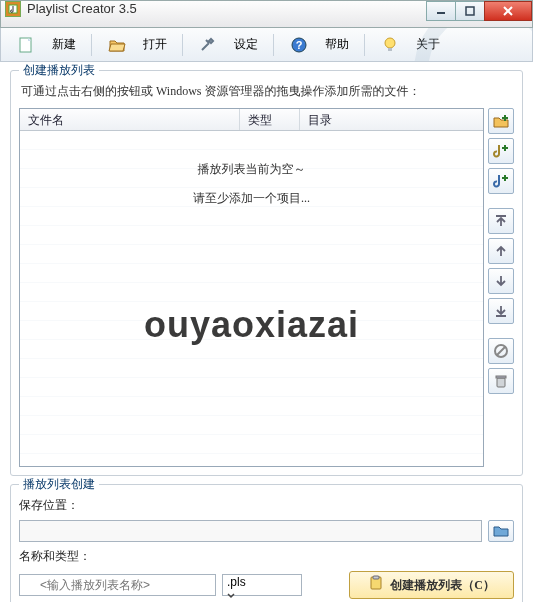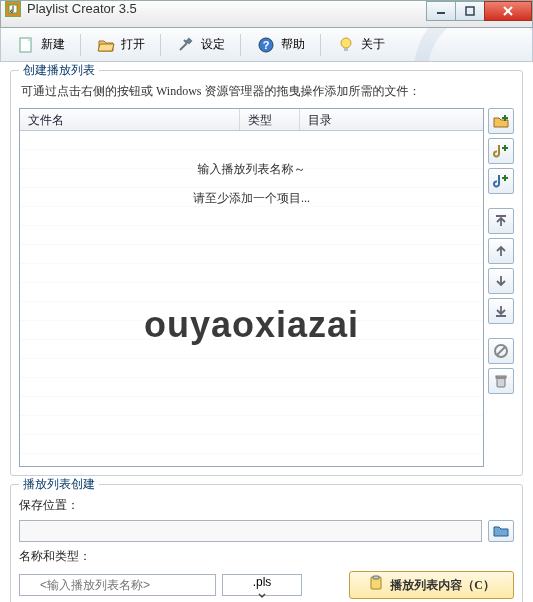--- a/index.html
+++ b/index.html
@@ -11,21 +11,21 @@
 .titlebar .app-icon svg { width:10px; height:10px; }
 .titlebar .title { color: #333; font-size: 13px; }
 .win-controls { position: absolute; right: 0; top: 0; height: 20px; display: flex; }
 .win-btn { width: 30px; height: 20px; border: 1px solid #8aa; background: linear-gradient(#f8fafc,#d8e4ec); display:flex; align-items:center; justify-content:center; margin-left:-1px; }
 .win-btn.close { width: 48px; background: linear-gradient(#f08070,#d03020); border-color:#a03020; border-top-right-radius:0; }
 .win-btn svg { pointer-events:none; }
 
 
 .toolbar { height: 34px; background: linear-gradient(#fbfcfd,#e9eff5); border: 1px solid #c0cad4; border-top:none; display:flex; align-items:center; padding:0 6px; gap:2px; position:relative; overflow:hidden; }
 .toolbar::after { content:""; position:absolute; right:-30px; top:-30px; width:120px; height:120px; border:14px solid rgba(150,180,200,0.18); border-radius:50%; }
-.tool-item { display:flex; align-items:center; gap:5px; padding:3px 8px; border:1px solid transparent; border-radius:3px; }
+.tool-item { display:flex; align-items:center; gap:16px; padding:3px 8px; border:1px solid transparent; border-radius:3px; }
 .tool-sep { width:1px; height:22px; background:#c8d2dc; margin:0 4px; }
 .tico { width:20px; height:20px; display:flex; align-items:center; justify-content:center; }
 
 
 .client { padding: 8px 10px 4px 10px; }
 .group { border:1px solid #c8d0d8; border-radius:3px; padding:6px 8px 8px 8px; margin-bottom:8px; position:relative; }
 .group-title { position:absolute; top:-9px; left:8px; background:#fff; padding:0 4px; color:#0a3a6a; }
 .hint { margin:6px 2px 8px 2px; color:#333; font-family: SimSun, serif; }
 
 .table-wrap { display:flex; gap:4px; }
@@ -43,21 +43,21 @@
 .side-btns { width:26px; display:flex; flex-direction:column; gap:4px; }
 .sbtn { width:26px; height:26px; border:1px solid #9db3c8; background:linear-gradient(#fefefe,#e6eef6); border-radius:2px; display:flex; align-items:center; justify-content:center; }
 .sbtn.gap-after { margin-bottom:10px; }
 
 
 .row { display:flex; align-items:center; gap:6px; margin:6px 0; }
 .lbl { color:#222; font-family:SimSun,serif; white-space:nowrap; }
 .textfield { flex:1; height:22px; border:1px solid #a8b4c0; background:#fff; padding:0 20px; color:#888; font-size:12px; }
 .textfield.readonly { background:#f8f8f8; }
 .icon-btn { width:26px; height:22px; border:1px solid #9db3c8; background:linear-gradient(#fefefe,#e6eef6); border-radius:2px; display:flex; align-items:center; justify-content:center; }
-.select { width:80px; height:22px; border:1px solid #a8b4c0; background:#fff; display:flex; align-items:center; justify-content:space-between; padding:0 4px;flex-direction:column; }
+.select { width:80px; height:22px; border:1px solid #a8b4c0; background:#fff; display:flex; justify-content:space-between; padding:0 4px;flex-direction:column; }
 .main-btn { height:28px; padding:0 18px; border:1px solid #c0a040; background:linear-gradient(#fff8e0,#fde9a8); border-radius:3px; display:flex; align-items:center; gap:6px; font-family:SimSun,serif; font-weight:bold; color:#333; }
 .spacer { flex:1; }
 
 
 .statusbar { border:1px solid #c8d0d8; border-top:1px solid #c8d0d8; height:22px; display:flex; align-items:center; justify-content:flex-end; padding:0 8px; background:linear-gradient(#fbfcfd,#eef2f6); margin:0 10px; }
 .statusbar .sep { width:1px; height:14px; background:#c0cad4; margin:0 10px; }
 .resize-grip { width:14px; height:14px; background:repeating-linear-gradient(135deg,#a0aab4 0,#a0aab4 1px,transparent 1px,transparent 3px); margin-left:6px; }
 </style>
 </head>
 <body>
@@ -149,21 +149,21 @@
     <div class="table-wrap">
       <div class="grid">
         <div class="grid-header">
           <div class="gh-cell c1">文件名</div>
           <div class="gh-cell c2">类型</div>
           <div class="gh-cell c3">目录</div>
         </div>
         <div class="grid-body">
           <div class="rows">
             <div class="empty-msg">
-              <div>输入播放列表名称～</div>
+              <div>播放列表当前为空～</div>
               <div>请至少添加一个项目...</div>
             </div>
           </div>
           <div class="watermark">ouyaoxiazai</div>
         </div>
       </div>
 
       <div class="side-btns">
         <div class="sbtn">
             <svg width="18" height="18">
@@ -244,21 +244,21 @@
         <span><svg width="8" height="8">
               <path d="M1 2 l3 3 3 -3" stroke="#444" fill="none" stroke-width="1.5"></path>
             </svg></span>
       </div>
       <div class="spacer"></div>
       <div class="main-btn">
         <span><svg width="16" height="16">
               <rect x="3" y="2" width="10" height="12" rx="1" fill="#f6d870" stroke="#a8822a"></rect>
               <rect x="5" y="1" width="6" height="3" rx="1" fill="#c8ccd0" stroke="#667"></rect>
             </svg></span>
-        <span>播放列表内容（C）</span>
+        <span>创建播放列表（C）</span>
       </div>
     </div>
   </div>
 </div>
 
 <div class="statusbar">
   <div class="sep"></div>
   <span>0 个项目</span>
   <div class="resize-grip"></div>
 </div>

